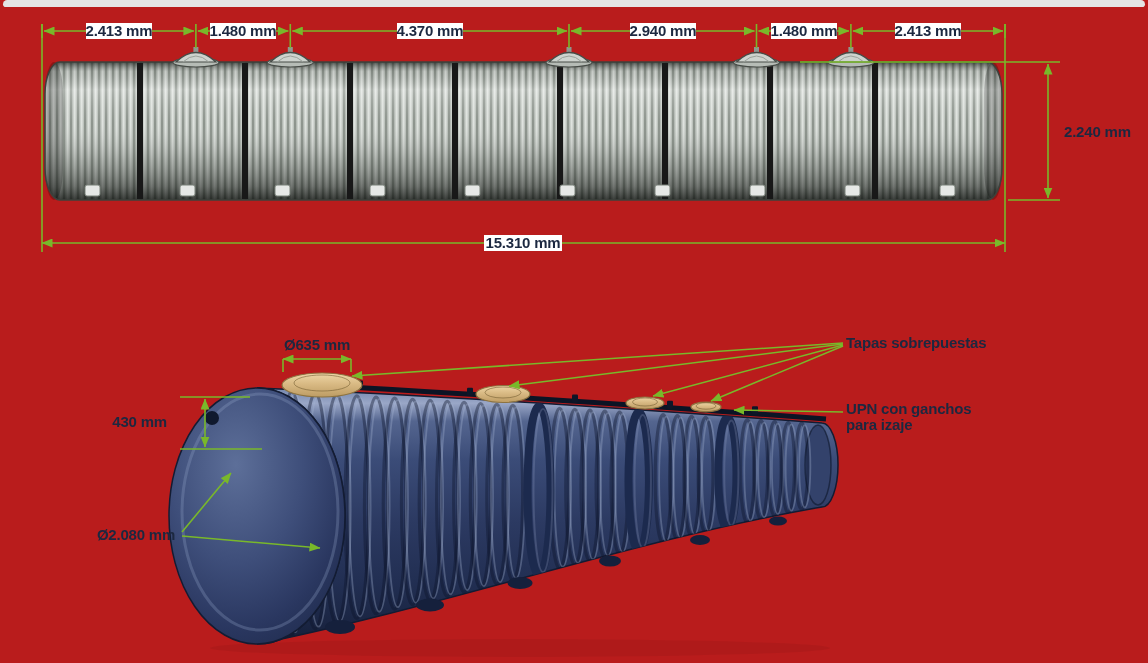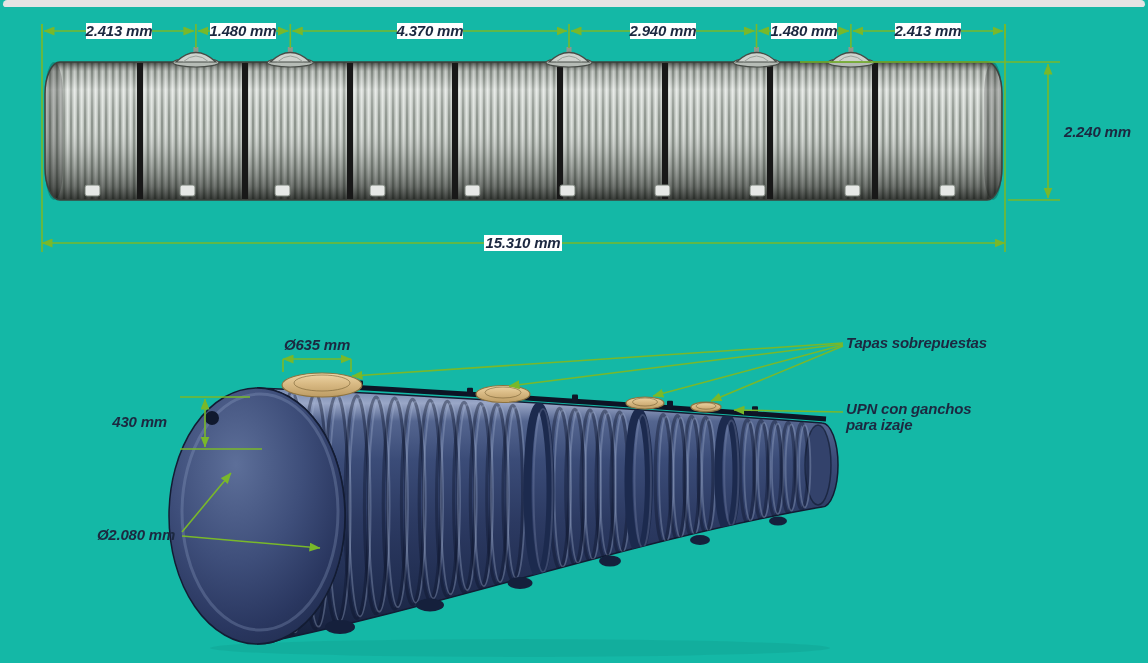--- a/index.html
+++ b/index.html
@@ -1,16 +1,16 @@
 <!DOCTYPE html>
 <html style="--dim-green: #79b82a; --label-color: #1c2840;"><head>
 <meta charset="utf-8">
 <style>
   html,body{margin:0;padding:0;background:#ffffff;}
-  .canvas{position:relative;width:1148px;height:663px;background:#14b8a6;overflow:hidden;font-family:"Liberation Sans",sans-serif;font-style:italic;}
+  .canvas{position:relative;width:1148px;height:663px;background:#b91c1c;overflow:hidden;font-family:"Liberation Sans",sans-serif;}
   .top-strip{position:absolute;top:0;left:3px;right:3px;height:7px;background:#e4e4e4;border-radius:9px 9px 6px 6px;}
   svg{position:absolute;left:0;display:block;}
   #elevation-svg{top:0;}
   #perspective-svg{top:300px;}
   text.lbl{font-family:"Liberation Sans",sans-serif;font-weight:bold;font-size:15px;fill:var(--label-color,#1c2840);letter-spacing:-0.2px;}
   .dim{stroke:var(--dim-green,#79b82a);stroke-width:1.6;fill:none;}
   .arrowhead{fill:var(--dim-green,#79b82a);}
 </style>
 </head>
 <body>

